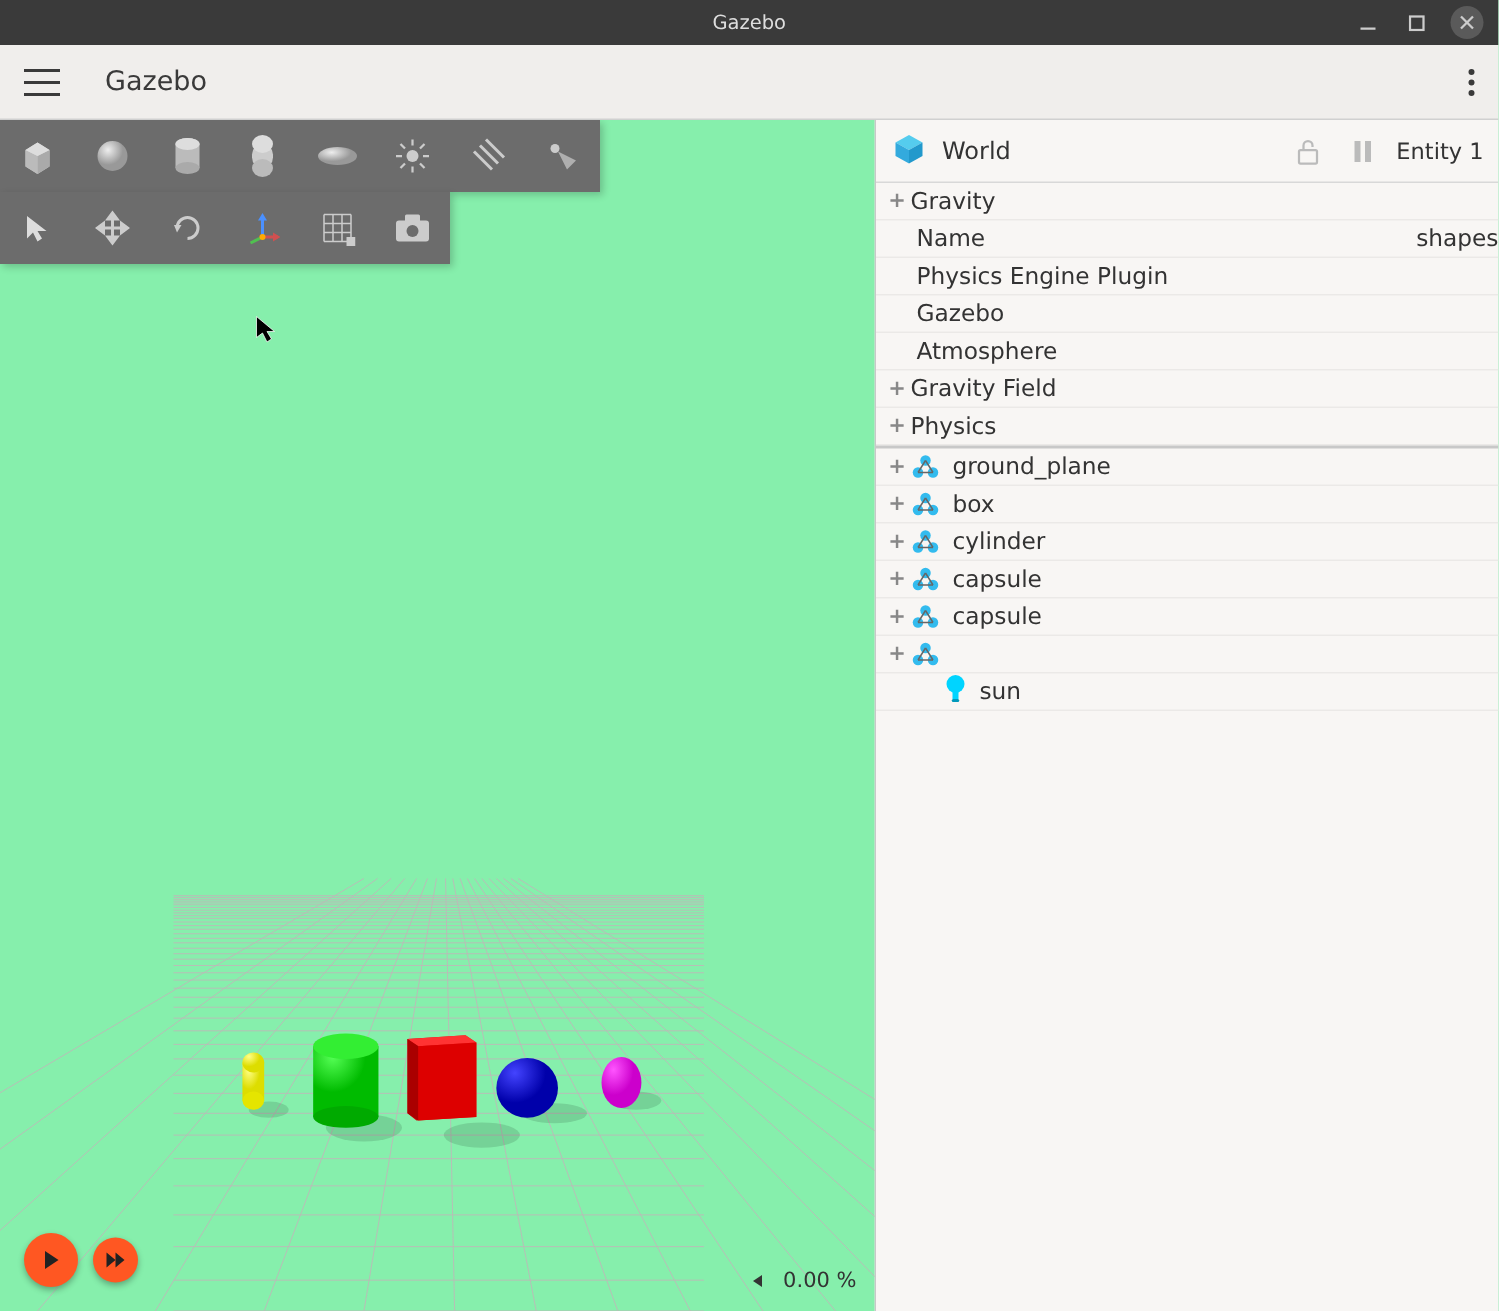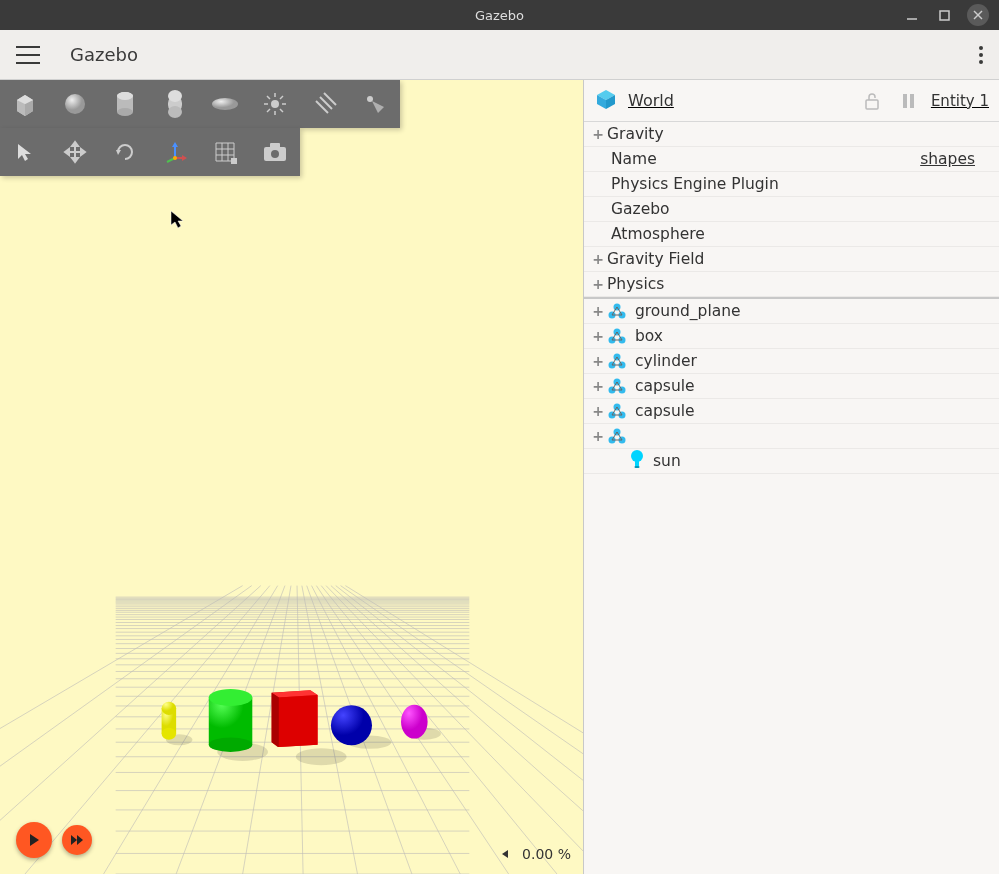--- a/index.html
+++ b/index.html
@@ -17,21 +17,21 @@
 .app-header .hamburger { width: 24px; height: 18px; display: flex; flex-direction: column; justify-content: space-between; cursor: pointer; margin-right: 30px; }
 .app-header .hamburger span { height: 2px; background: #3a3a3a; }
 .app-header .app-title { font-size: 18px; font-weight: 500; }
 .app-header .kebab { margin-left: auto; display: flex; flex-direction: column; gap: 3px; cursor: pointer; }
 .app-header .kebab span { width: 4px; height: 4px; background: #3a3a3a; border-radius: 50%; }
 
 
 .main { display: flex; height: calc(874px - 80px); }
 
 
-.viewport { flex: 1; position: relative; background: #fef9c3; overflow: hidden; }
+.viewport { flex: 1; position: relative; background: #86efac; overflow: hidden; }
 
 
 .shape-toolbar { position: absolute; top: 0; left: 0; background: #6c6c6c; display: flex; height: 48px; z-index: 10; box-shadow: 2px 2px 5px rgba(0,0,0,0.2); }
 .tool-toolbar { position: absolute; top: 48px; left: 0; background: #6c6c6c; display: flex; height: 48px; z-index: 10; box-shadow: 2px 2px 5px rgba(0,0,0,0.2); }
 .toolbar-btn { width: 50px; height: 48px; display: flex; align-items: center; justify-content: center; cursor: pointer; color: #ddd; }
 
 
 .floor { position: absolute; bottom: 0; left: 0; right: 0; height: 480px; }
 
 
@@ -39,32 +39,32 @@
 .play-btn { width: 36px; height: 36px; border-radius: 50%; background: #ff5722; display: flex; align-items: center; justify-content: center; cursor: pointer; box-shadow: 0 2px 4px rgba(0,0,0,0.3); }
 
 
 .status-bar { position: absolute; bottom: 12px; right: 12px; font-size: 14px; color: #333; display: flex; align-items: center; gap: 12px; }
 
 
 .cursor { position: absolute; top: 130px; left: 170px; z-index: 20; }
 
 
 .right-panel { width: 416px; background: #f8f6f4; border-left: 1px solid #c8c8c8; display: flex; flex-direction: column; }
-.panel-header { height: 42px; display: flex; align-items: center; padding: 0 10px; border-bottom: 1px solid #d8d8d8; gap: 10px; text-decoration: underline; }
+.panel-header { height: 42px; display: flex; align-items: center; padding: 0 10px; border-bottom: 1px solid #d8d8d8; gap: 10px; }
 .panel-header .world-label { font-size: 16px; color: #333; }
 .panel-header .spacer { flex: 1; }
 .panel-header .header-icon { display: flex; align-items: center; justify-content: center; width: 26px; color: #aaa; }
 .panel-header .entity-label { font-size: 15px; color: #333; }
 
 .tree { font-size: 15.5px; color: #333; }
 .tree-row { display: flex; align-items: center; height: 25px; padding-left: 5px; border-bottom: 1px solid #ebe9e7; }
 .tree-row .expander { width: 18px; color: #888; font-weight: bold; font-size: 14px; text-align: center; }
 .tree-row .indent1 { width: 22px; }
 .tree-row .label { flex: 1; }
-.tree-row .value { margin-left: auto; padding-right: 24px; color: #333; text-decoration: underline; }
+.tree-row .value { margin-left: auto; padding-right: 0; color: #333; }
 .section-a { max-height: 370px; overflow: auto; }
 .section-b { border-top: 2px solid #c8c8c8; }
 
 .entity-icon { display: inline-flex; align-items: center; margin-right: 8px; }
 .light-icon { color: #00d4ff; margin-right: 8px; margin-left: 22px; }
 </style>
 </head>
 <body>
 
 <div class="titlebar">

